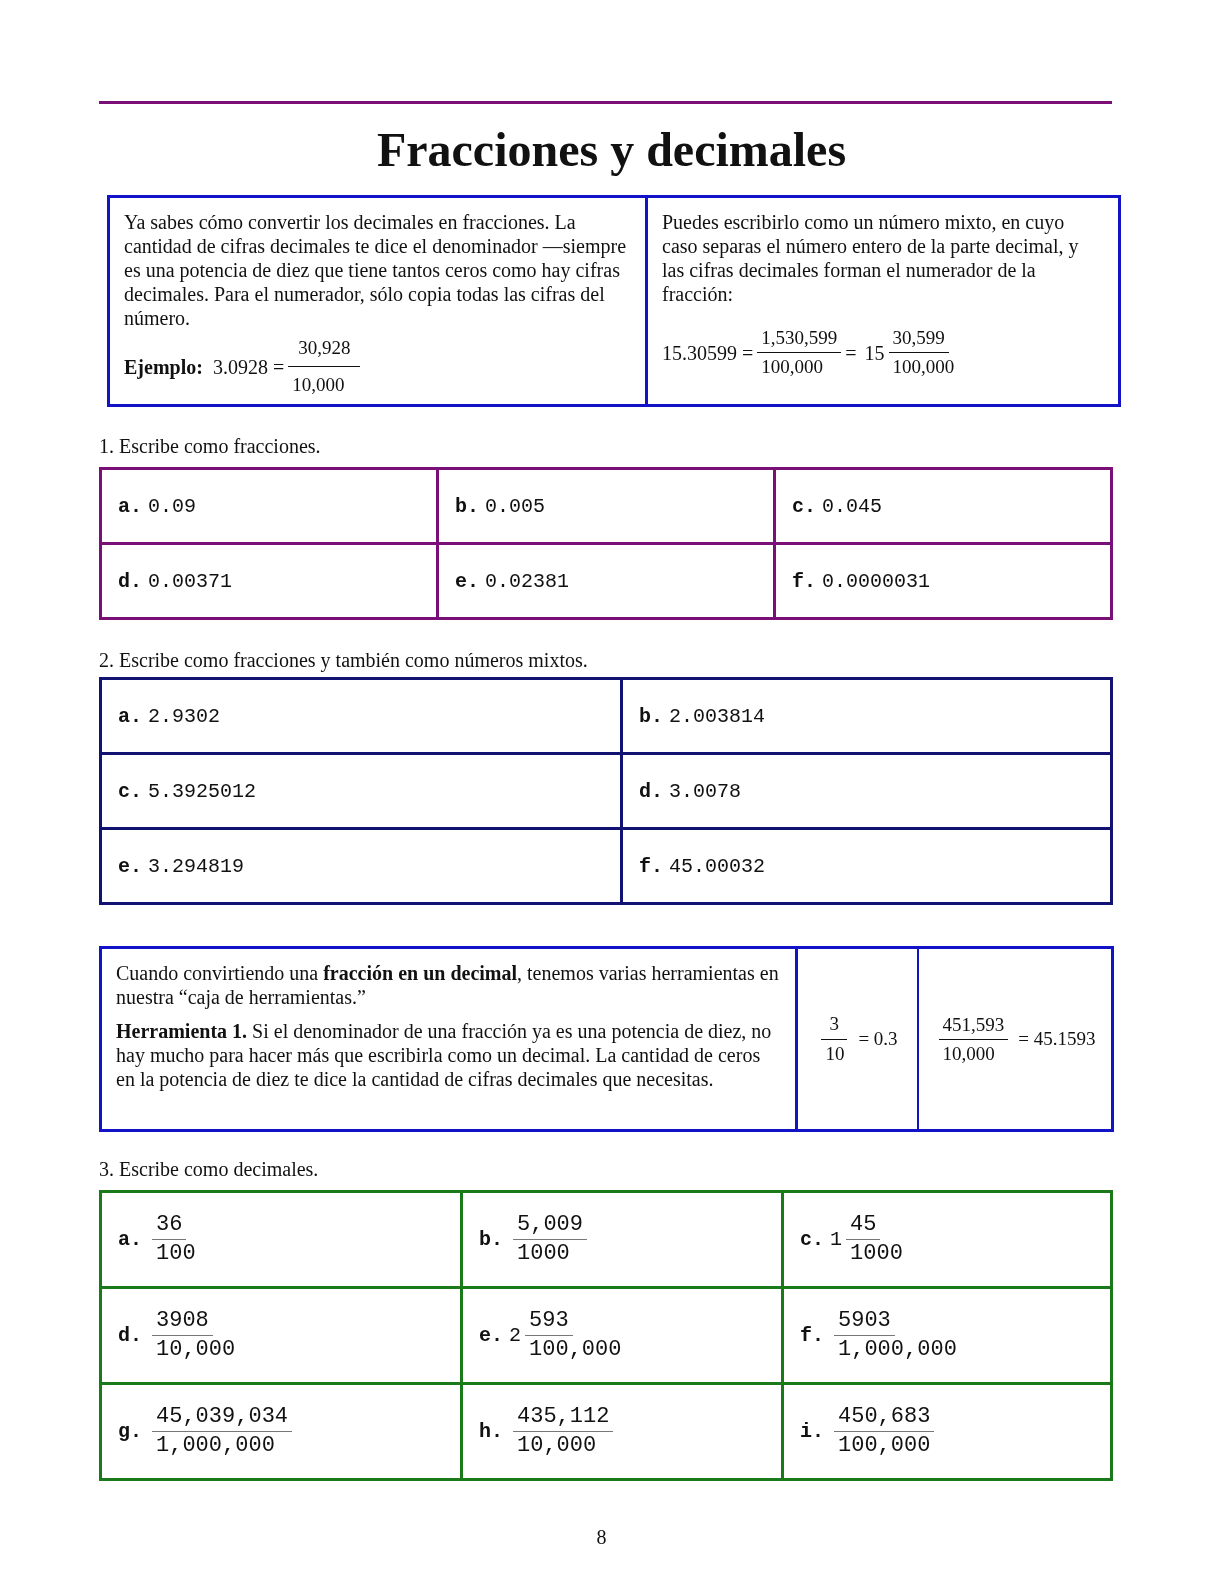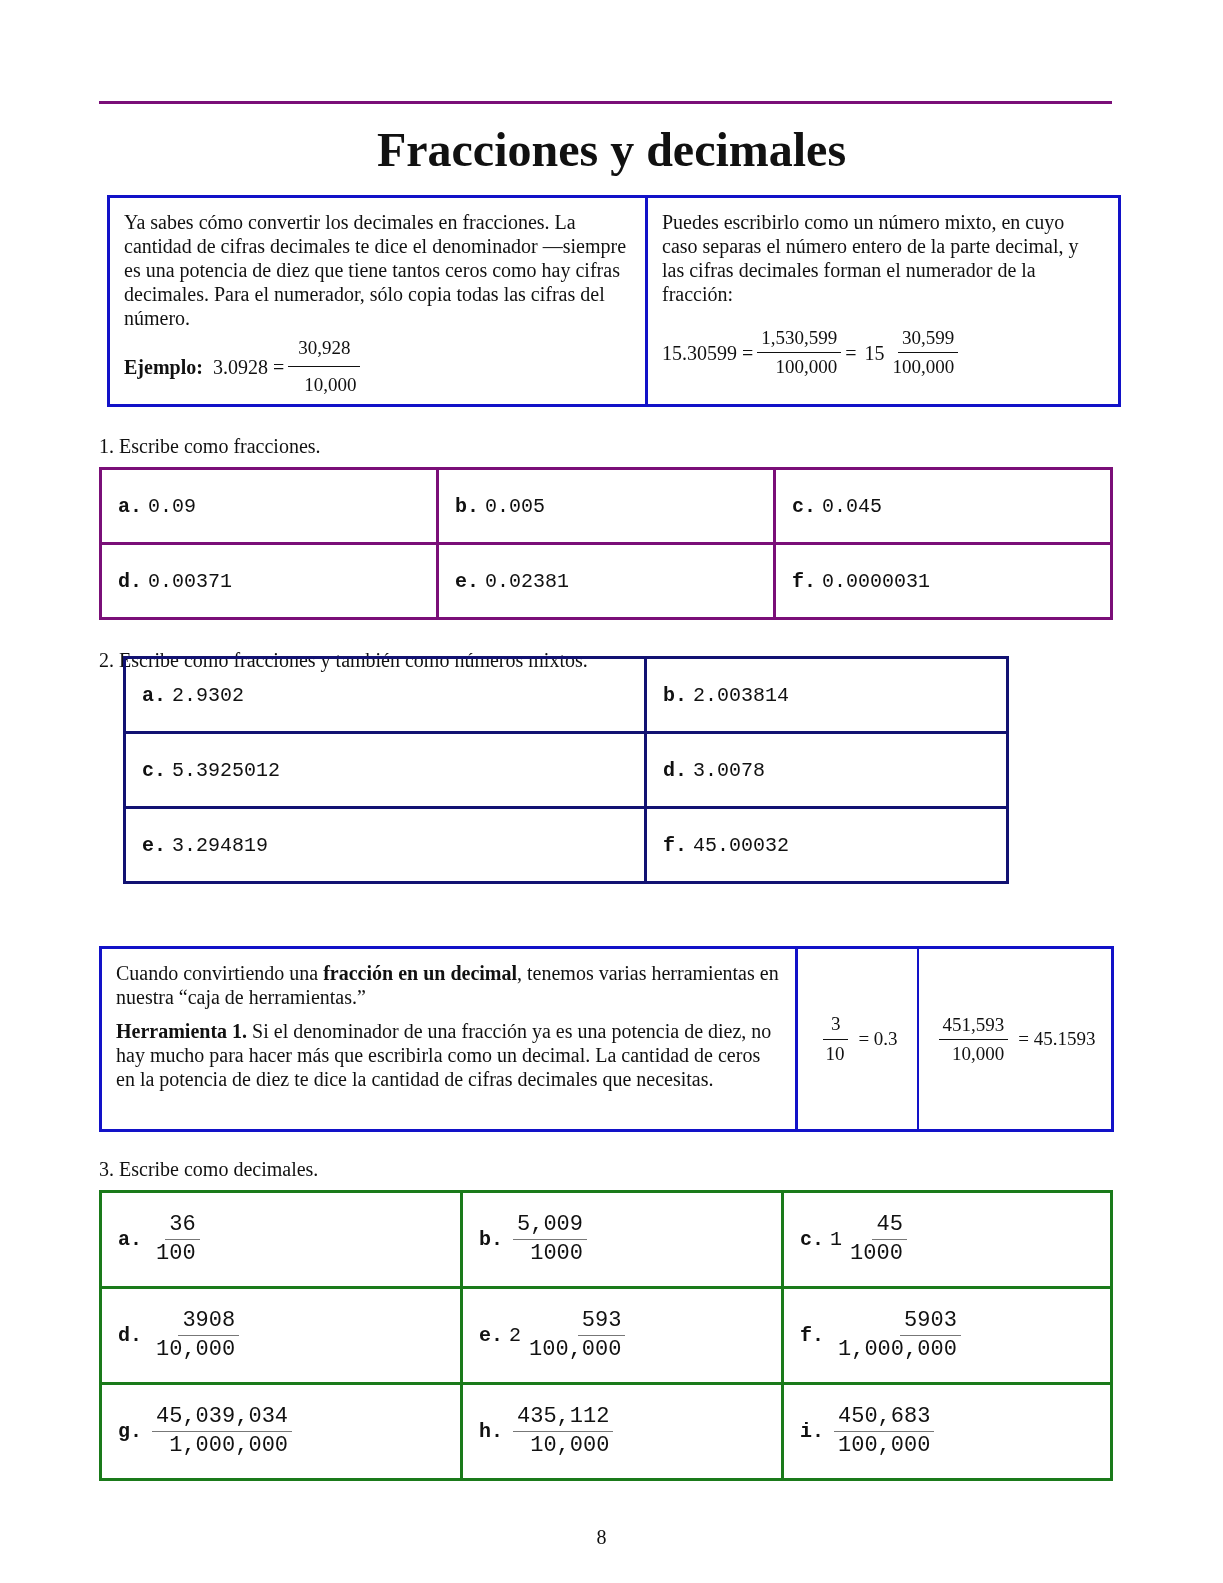--- a/index.html
+++ b/index.html
@@ -13,37 +13,37 @@
 
   
   .box-intro { position: absolute; left: 99px; top: 195px; width: 1014px; height: 212px;
                border: 3px solid #1212c8; box-sizing: border-box; display: flex; margin-left: 8px; }
   .box-intro .col-left { width: 538px; border-right: 3px solid #1212c8; box-sizing: border-box;
                          padding: 12px 14px 0 14px; font-size: 20px; line-height: 24px; }
   .box-intro .col-right { flex: 1; padding: 12px 14px 0 14px; font-size: 20px; line-height: 24px; }
   .example { display: flex; align-items: center; margin-top: 6px; font-size: 20px; }
   .example .lbl { font-weight: bold; margin-right: 10px; }
 
-  .frac { display: inline-flex; flex-direction: column; align-items: flex-end; vertical-align: middle;
+  .frac { display: inline-flex; flex-direction: column; align-items: flex-start; vertical-align: middle;
           font-size: 19px; line-height: 24px; margin: 0 4px; }
   .frac .num { border-bottom: 1.5px solid #111; padding: 0 4px 2px 4px; }
   .frac .den { padding: 2px 4px 0 4px; }
   .frac.wide .num { padding: 0 10px 6px 10px; }
   .frac.wide .den { padding-top: 6px; }
 
   .mixed-eq { display: flex; align-items: center; margin-top: 20px; font-size: 20px; }
 
   .q-label { position: absolute; left: 99px; font-size: 20px; line-height: 24px; }
 
   table.grid { position: absolute; left: 99px; border-collapse: collapse; table-layout: fixed; }
   table.grid td { padding: 0 0 0 16px; font-size: 20px; vertical-align: middle; box-sizing: border-box; font-family: Liberation Mono, monospace; }
   table.grid td b { margin-right: 6px; }
   .t1 { top: 467px; width: 1014px; }
   .t1 td { border: 3px solid #7a0f78; height: 75px; }
-  .t2 { top: 656px; width: 886px; margin-left: 24px; }
+  .t2 { top: 677px; width: 1014px; }
   .t2 td { border: 3px solid #121272; height: 75px; }
   .t3 { top: 1190px; width: 1014px; }
   .t3 td { border: 3px solid #1a7a1a; height: 96px; }
   .t3 .frac { font-size: 22px; line-height: 24px; }
   .t3 .frac .num { border-bottom: 1.5px solid #777; }
 
   
   .box-tool { position: absolute; left: 99px; top: 946px; width: 1015px; height: 186px;
               border: 3px solid #1212c8; box-sizing: border-box; display: flex; }
   .box-tool .txt { width: 696px; border-right: 3px solid #1212c8; box-sizing: border-box;

